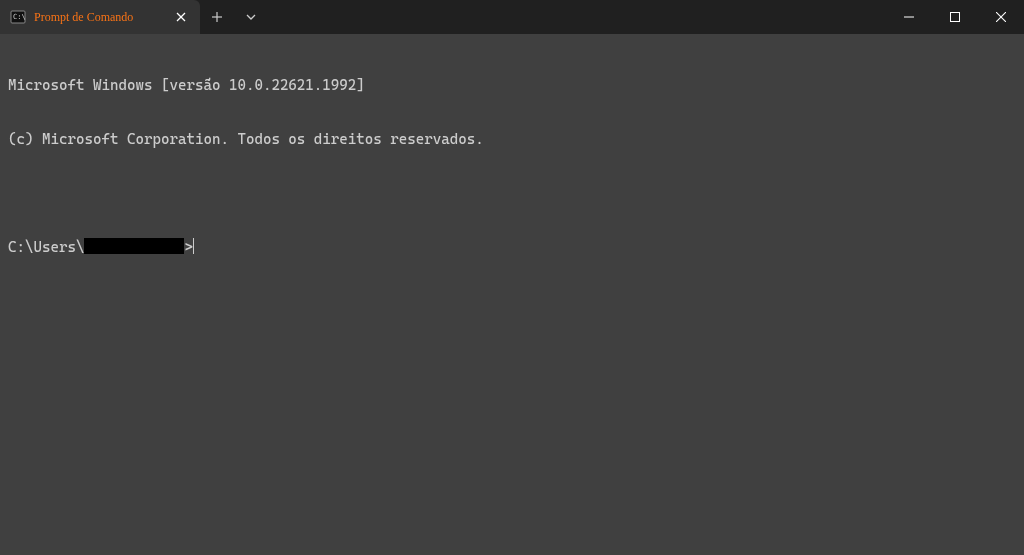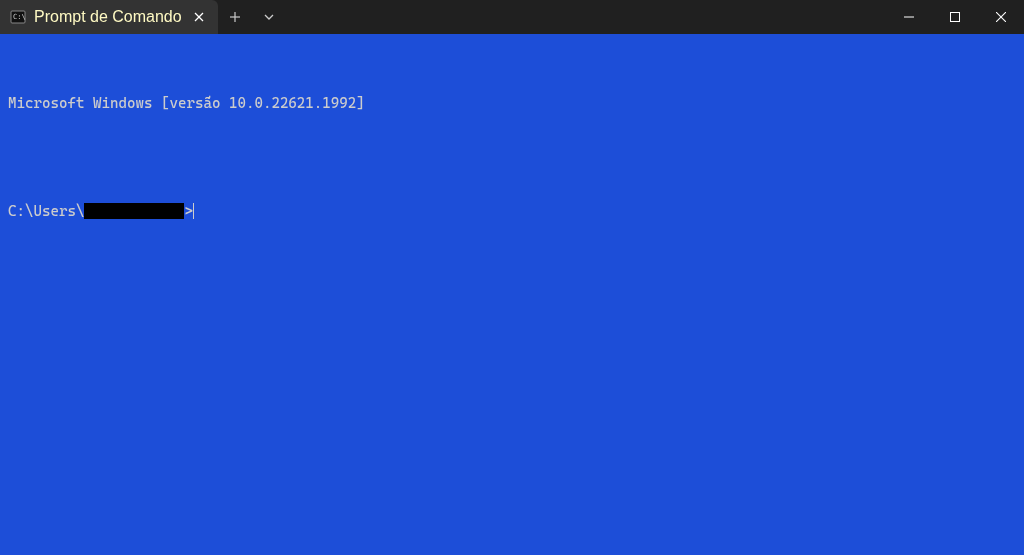--- a/index.html
+++ b/index.html
@@ -38,23 +38,23 @@
   }
   .tab-icon {
     width: 16px;
     height: 16px;
     display: inline-flex;
     align-items: center;
     justify-content: center;
   }
   .tab-icon svg { display: block; }
   .tab-title {
-    font-family: Liberation Sans, sans-serif;
-    font-size: 16px;
-    color: #fef9c3;
+    font-family: Liberation Serif, serif;
+    font-size: 12px;
+    color: #f97316;
     flex: 1;
     white-space: nowrap;
     overflow: hidden;
     text-overflow: ellipsis;
   }
   .tab-close {
     width: 18px;
     height: 18px;
     display: inline-flex;
     align-items: center;
@@ -86,31 +86,31 @@
   .win-btn {
     width: 46px;
     height: 100%;
     display: inline-flex;
     align-items: center;
     justify-content: center;
     color: #ffffff;
   }
   .terminal {
     flex: 1;
-    background: #1d4ed8;
-    padding: 24px 8px;
+    background: #404040;
+    padding: 6px 8px;
     font-size: 14.5px;
     line-height: 18px;
     white-space: pre;
     color: #cccccc;
     font-family: Consolas, "Cascadia Mono", monospace;
     position: relative;
   }
   .line { white-space: pre; }
-  .prompt-line { display: flex; align-items: center; }
+  .prompt-line { display: flex; }
   .redacted {
     display: inline-block;
     background: #000000;
     height: 16px;
     width: 100px;
     vertical-align: middle;
   }
   .cursor {
     display: inline-block;
     width: 1px;
@@ -169,18 +169,19 @@
         <svg width="10" height="10" viewBox="0 0 10 10">
           <line x1="0" y1="0" x2="10" y2="10" stroke="#fff" stroke-width="1.1"></line>
           <line x1="10" y1="0" x2="0" y2="10" stroke="#fff" stroke-width="1.1"></line>
         </svg>
       </span>
     </div>
   </div>
 
   <div class="terminal">
     <div class="line">Microsoft Windows [versão 10.0.22621.1992]</div>
+    <div class="line">(c) Microsoft Corporation. Todos os direitos reservados.</div>
     <div class="line">&nbsp;</div>
     <div class="prompt-line">
       <span>C:\Users\</span><span class="redacted"></span><span>&gt;</span><span class="cursor"></span>
     </div>
   </div>
 </div>
 
 </body></html>

